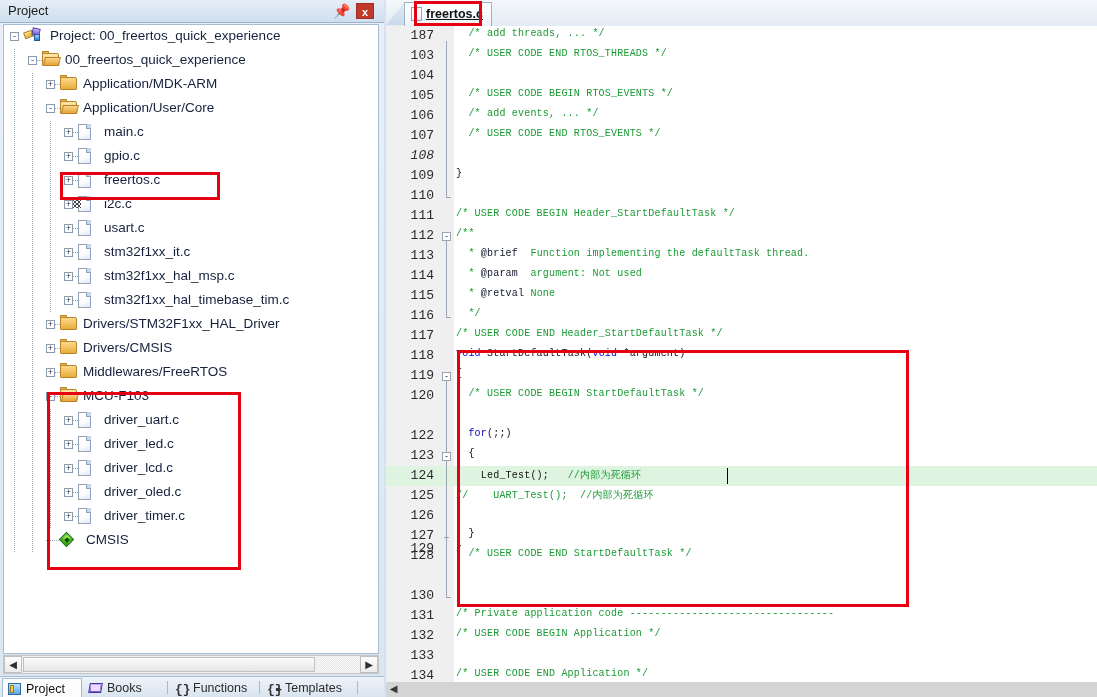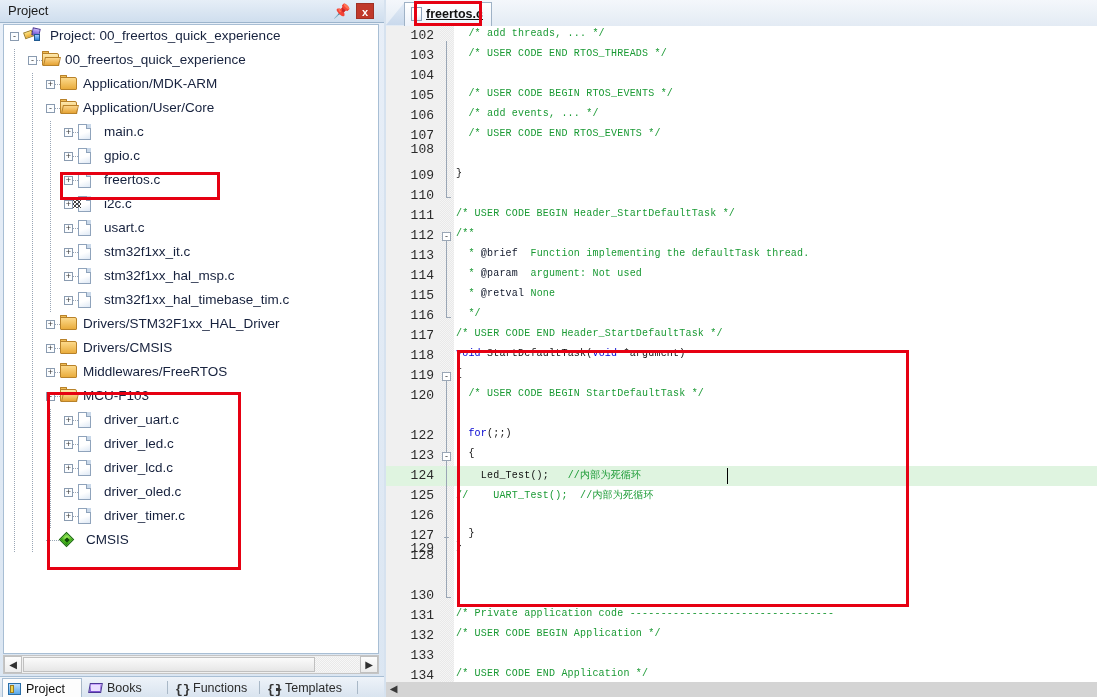--- a/index.html
+++ b/index.html
@@ -523,21 +523,21 @@
           </span>
         <span class="tl">freertos.c</span>
       </div>
     </div>
 
     <div id="code-area">
       <div id="gutter"></div>
       <div id="fold-strip"></div>
       <div id="code-lines">
           <div class="cline" style="top: 0px;">
-            <span class="ln">102</span>
+            <span class="ln">187</span>
             <span class="ct"><span class="cmt">  /* add threads, ... */</span></span>
           </div>
           <div class="cline" style="top: 20px;">
             <span class="ln">103</span>
             <span class="ct"><span class="cmt">  /* USER CODE END RTOS_THREADS */</span></span>
           </div>
           <div class="cline" style="top: 40px;">
             <span class="ln">104</span>
             <span class="ct"><span class="plain"></span></span>
           </div>
@@ -546,21 +546,21 @@
             <span class="ct"><span class="cmt">  /* USER CODE BEGIN RTOS_EVENTS */</span></span>
           </div>
           <div class="cline" style="top: 80px;">
             <span class="ln">106</span>
             <span class="ct"><span class="cmt">  /* add events, ... */</span></span>
           </div>
           <div class="cline" style="top: 100px;">
             <span class="ln">107</span>
             <span class="ct"><span class="cmt">  /* USER CODE END RTOS_EVENTS */</span></span>
           </div>
-          <div class="cline" style="top: 114px;">
+          <div class="cline" style="top: 120px; font-style: italic;">
             <span class="ln">108</span>
             <span class="ct"><span class="plain"></span></span>
           </div>
           <div class="cline" style="top: 140px;">
             <span class="ln">109</span>
             <span class="ct"><span class="plain">}</span></span>
           </div>
           <div class="cline" style="top: 160px;">
             <span class="ln">110</span>
             <span class="ct"><span class="plain"></span></span>
@@ -623,20 +623,21 @@
           </div>
           <div class="cline" style="top: 480px;">
             <span class="ln">126</span>
           </div>
           <div class="cline" style="top: 500px;">
             <span class="ln">127</span>
             <span class="ct"><span class="plain">  }</span></span>
           </div>
           <div class="cline" style="top: 520px;">
             <span class="ln">128</span>
+            <span class="ct"><span class="cmt">  /* USER CODE END StartDefaultTask */</span></span>
           </div>
           <div class="cline" style="top: 513px;">
             <span class="ln">129</span>
             <span class="ct"><span class="plain">}</span></span>
           </div>
           <div class="cline" style="top: 560px;">
             <span class="ln">130</span>
             <span class="ct"><span class="plain"></span></span>
           </div>
           <div class="cline" style="top: 580px;">

